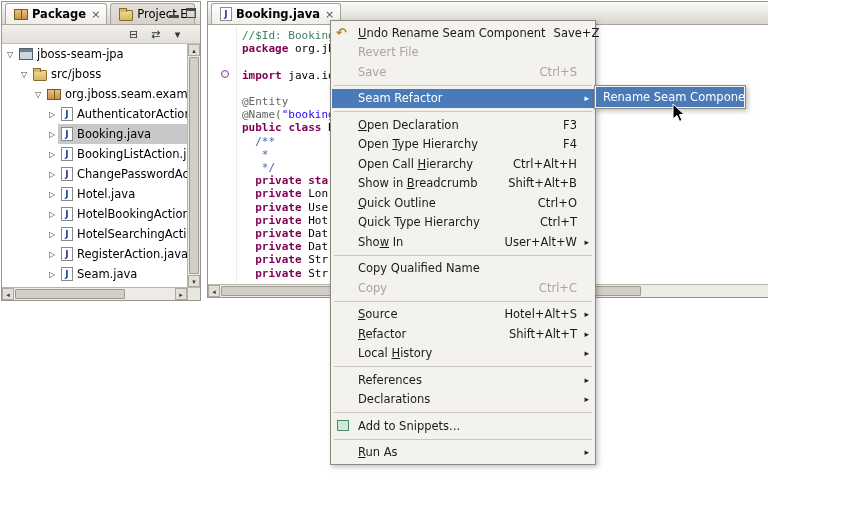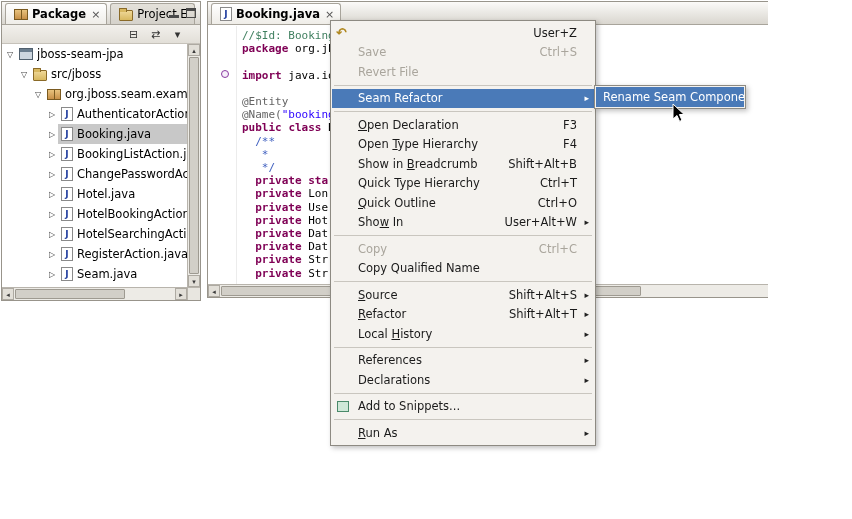--- a/index.html
+++ b/index.html
@@ -236,110 +236,118 @@
       <span class="sb-arrow" style="left:0">◂</span>
       <div class="sb-thumb" style="left:13px;width:420px"></div>
       <span class="sb-arrow" style="left:auto;right:0">▸</span>
     </div>
     <div class="sb-corner"></div>
   </div>
 
   <div id="ctxmenu">
       <div class="mi">
         <span class="mi-icon micon-undo">↶</span>
-        <span class="mi-spacer"></span>
-        <span class="mi-short">User+Z</span>
+        <span class="mi-label"><u>U</u>ndo Rename Seam Component</span>
+        <span class="mi-spacer"></span>
+        <span class="mi-short">Save+Z</span>
         <span class="mi-arrow"></span>
       </div>
       <div class="mi dis">
         <span class="mi-icon"></span>
+        <span class="mi-label">Revert File</span>
+        <span class="mi-spacer"></span>
+        <span class="mi-short"></span>
+        <span class="mi-arrow"></span>
+      </div>
+      <div class="mi dis">
+        <span class="mi-icon"></span>
         <span class="mi-label">Save</span>
         <span class="mi-spacer"></span>
         <span class="mi-short">Ctrl+S</span>
         <span class="mi-arrow"></span>
       </div>
+      <div class="msep"></div>
+      <div class="mi hl">
+        <span class="mi-icon"></span>
+        <span class="mi-label">Seam Refactor</span>
+        <span class="mi-spacer"></span>
+        <span class="mi-short"></span>
+        <span class="mi-arrow">▸</span>
+      </div>
+      <div class="msep"></div>
+      <div class="mi">
+        <span class="mi-icon"></span>
+        <span class="mi-label"><u>O</u>pen Declaration</span>
+        <span class="mi-spacer"></span>
+        <span class="mi-short">F3</span>
+        <span class="mi-arrow"></span>
+      </div>
+      <div class="mi">
+        <span class="mi-icon"></span>
+        <span class="mi-label">Open <u>T</u>ype Hierarchy</span>
+        <span class="mi-spacer"></span>
+        <span class="mi-short">F4</span>
+        <span class="mi-arrow"></span>
+      </div>
+      <div class="mi">
+        <span class="mi-icon"></span>
+        <span class="mi-label">Open Call <u>H</u>ierarchy</span>
+        <span class="mi-spacer"></span>
+        <span class="mi-short">Ctrl+Alt+H</span>
+        <span class="mi-arrow"></span>
+      </div>
+      <div class="mi">
+        <span class="mi-icon"></span>
+        <span class="mi-label">Show in <u>B</u>readcrumb</span>
+        <span class="mi-spacer"></span>
+        <span class="mi-short">Shift+Alt+B</span>
+        <span class="mi-arrow"></span>
+      </div>
+      <div class="mi">
+        <span class="mi-icon"></span>
+        <span class="mi-label"><u>Q</u>uick Outline</span>
+        <span class="mi-spacer"></span>
+        <span class="mi-short">Ctrl+O</span>
+        <span class="mi-arrow"></span>
+      </div>
+      <div class="mi">
+        <span class="mi-icon"></span>
+        <span class="mi-label">Quick Type Hierarchy</span>
+        <span class="mi-spacer"></span>
+        <span class="mi-short">Ctrl+T</span>
+        <span class="mi-arrow"></span>
+      </div>
+      <div class="mi">
+        <span class="mi-icon"></span>
+        <span class="mi-label">Sho<u>w</u> In</span>
+        <span class="mi-spacer"></span>
+        <span class="mi-short">User+Alt+W</span>
+        <span class="mi-arrow">▸</span>
+      </div>
+      <div class="msep"></div>
+      <div class="mi">
+        <span class="mi-icon"></span>
+        <span class="mi-label">Copy Qualified Name</span>
+        <span class="mi-spacer"></span>
+        <span class="mi-short"></span>
+        <span class="mi-arrow"></span>
+      </div>
       <div class="mi dis">
         <span class="mi-icon"></span>
-        <span class="mi-label">Revert File</span>
-        <span class="mi-spacer"></span>
-        <span class="mi-short"></span>
-        <span class="mi-arrow"></span>
-      </div>
-      <div class="msep"></div>
-      <div class="mi hl">
-        <span class="mi-icon"></span>
-        <span class="mi-label">Seam Refactor</span>
-        <span class="mi-spacer"></span>
-        <span class="mi-short"></span>
-        <span class="mi-arrow">▸</span>
-      </div>
-      <div class="msep"></div>
-      <div class="mi">
-        <span class="mi-icon"></span>
-        <span class="mi-label"><u>O</u>pen Declaration</span>
-        <span class="mi-spacer"></span>
-        <span class="mi-short">F3</span>
-        <span class="mi-arrow"></span>
-      </div>
-      <div class="mi">
-        <span class="mi-icon"></span>
-        <span class="mi-label">Open <u>T</u>ype Hierarchy</span>
-        <span class="mi-spacer"></span>
-        <span class="mi-short">F4</span>
-        <span class="mi-arrow"></span>
-      </div>
-      <div class="mi">
-        <span class="mi-icon"></span>
-        <span class="mi-label">Show in <u>B</u>readcrumb</span>
-        <span class="mi-spacer"></span>
-        <span class="mi-short">Shift+Alt+B</span>
-        <span class="mi-arrow"></span>
-      </div>
-      <div class="mi">
-        <span class="mi-icon"></span>
-        <span class="mi-label">Quick Type Hierarchy</span>
-        <span class="mi-spacer"></span>
-        <span class="mi-short">Ctrl+T</span>
-        <span class="mi-arrow"></span>
-      </div>
-      <div class="mi">
-        <span class="mi-icon"></span>
-        <span class="mi-label"><u>Q</u>uick Outline</span>
-        <span class="mi-spacer"></span>
-        <span class="mi-short">Ctrl+O</span>
-        <span class="mi-arrow"></span>
-      </div>
-      <div class="mi">
-        <span class="mi-icon"></span>
-        <span class="mi-label">Sho<u>w</u> In</span>
-        <span class="mi-spacer"></span>
-        <span class="mi-short">User+Alt+W</span>
-        <span class="mi-arrow">▸</span>
-      </div>
-      <div class="msep"></div>
-      <div class="mi dis">
-        <span class="mi-icon"></span>
         <span class="mi-label">Copy</span>
         <span class="mi-spacer"></span>
         <span class="mi-short">Ctrl+C</span>
         <span class="mi-arrow"></span>
       </div>
-      <div class="mi">
-        <span class="mi-icon"></span>
-        <span class="mi-label">Copy Qualified Name</span>
-        <span class="mi-spacer"></span>
-        <span class="mi-short"></span>
-        <span class="mi-arrow"></span>
-      </div>
       <div class="msep"></div>
       <div class="mi">
         <span class="mi-icon"></span>
         <span class="mi-label"><u>S</u>ource</span>
         <span class="mi-spacer"></span>
-        <span class="mi-short">Shift+Alt+S</span>
+        <span class="mi-short">Hotel+Alt+S</span>
         <span class="mi-arrow">▸</span>
       </div>
       <div class="mi">
         <span class="mi-icon"></span>
         <span class="mi-label"><u>R</u>efactor</span>
         <span class="mi-spacer"></span>
         <span class="mi-short">Shift+Alt+T</span>
         <span class="mi-arrow">▸</span>
       </div>
       <div class="mi">

